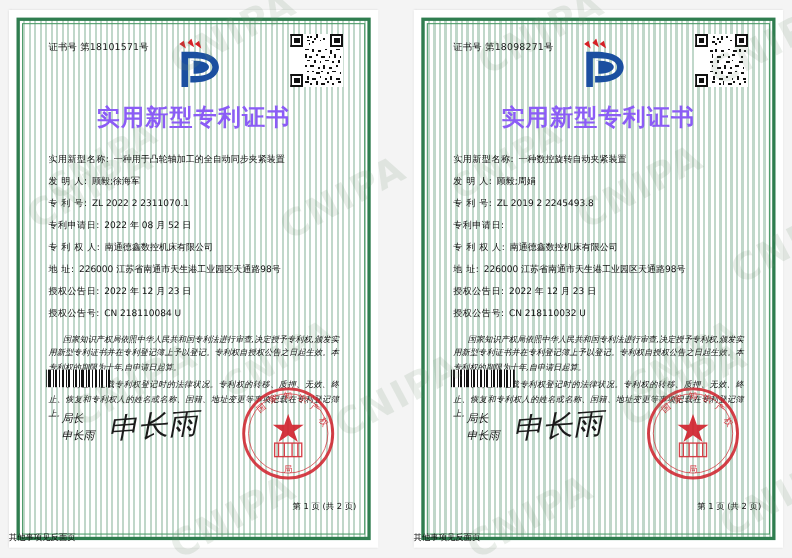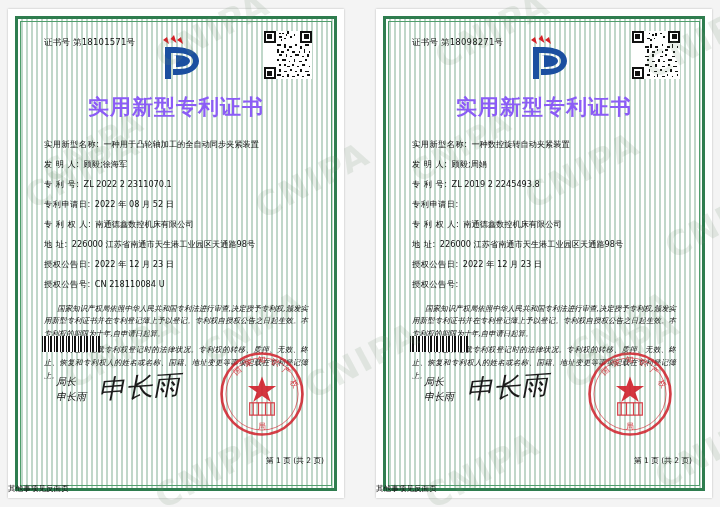--- a/index.html
+++ b/index.html
@@ -478,20 +478,21 @@
         <div class="frow">
           <span class="flabel">地 址:</span>
           <span class="fvalue">226000 江苏省南通市天生港工业园区天通路98号</span>
         </div>
         <div class="frow">
           <span class="flabel">授权公告日:</span>
           <span class="fvalue">2022 年 12 月 23 日</span>
         </div>
         <div class="frow">
           <span class="flabel">授权公告号:</span>
+          <span class="fvalue">CN 218110032 U</span>
         </div>
       </div>
 
       <div class="body-text">
         <p>国家知识产权局依照中华人民共和国专利法进行审查,决定授予专利权,颁发实用新型专利证书并在专利登记簿上予以登记。专利权自授权公告之日起生效。本专利权的期限为十年,自申请日起算。</p>
         <p>专利证书记载专利权登记时的法律状况。专利权的转移、质押、无效、终止、恢复和专利权人的姓名或名称、国籍、地址变更等事项记载在专利登记簿上。</p>
       </div>
 
       <div class="sig-area">
         <div class="barcode"></div>

